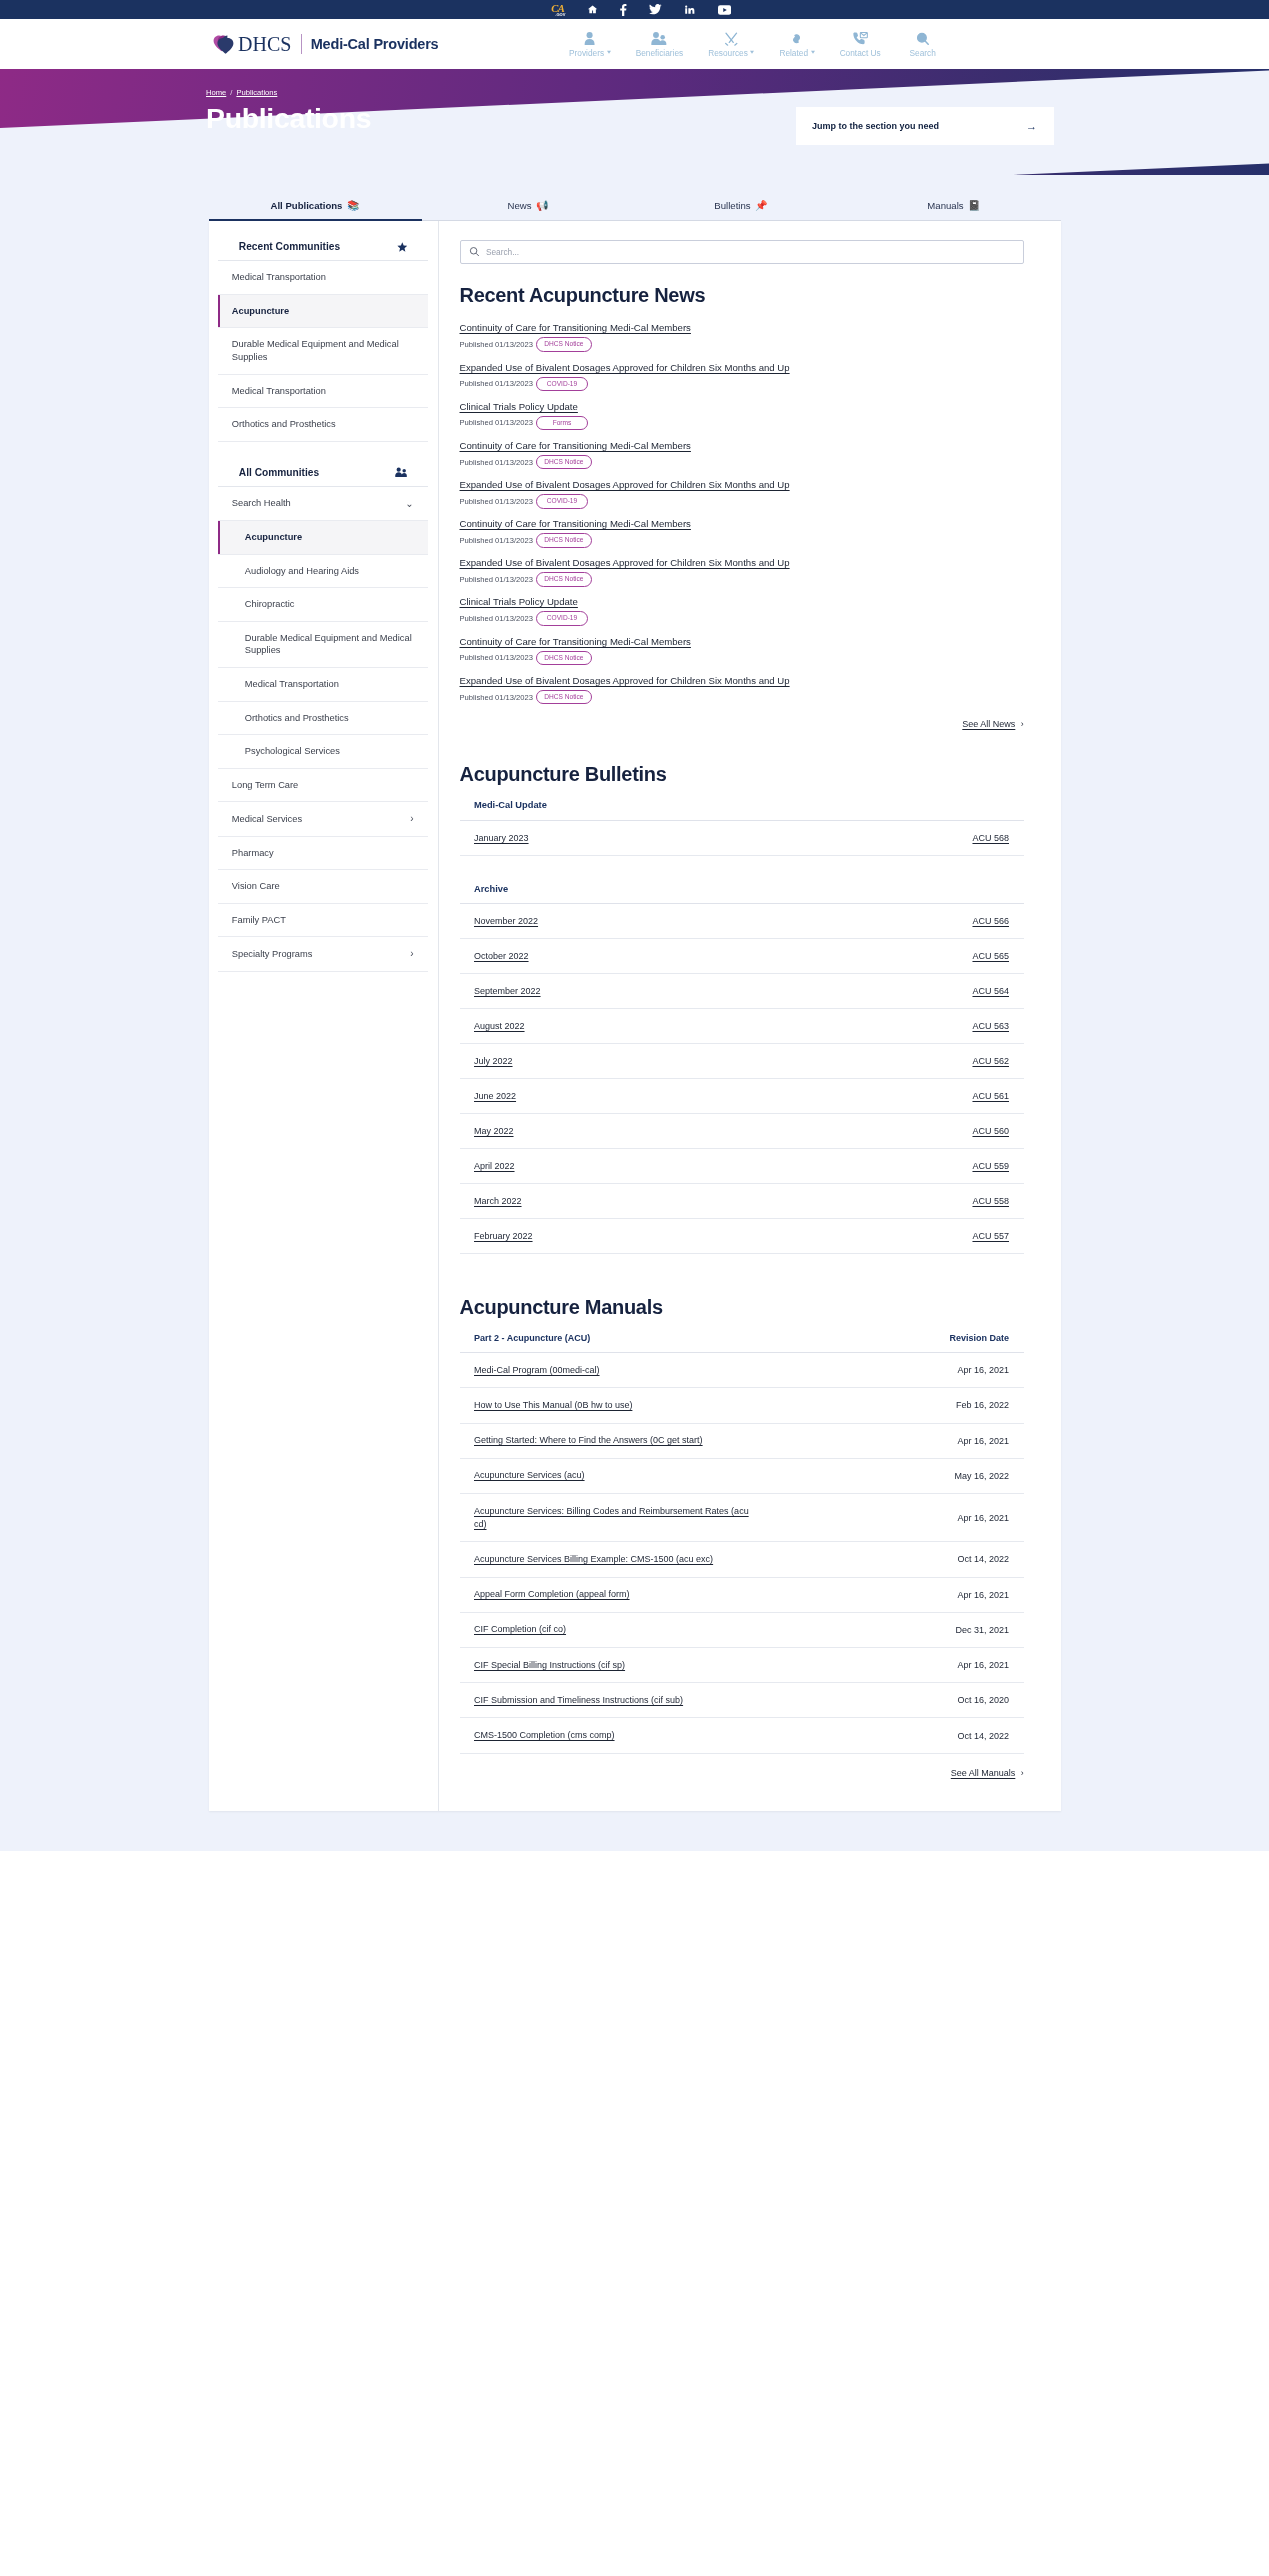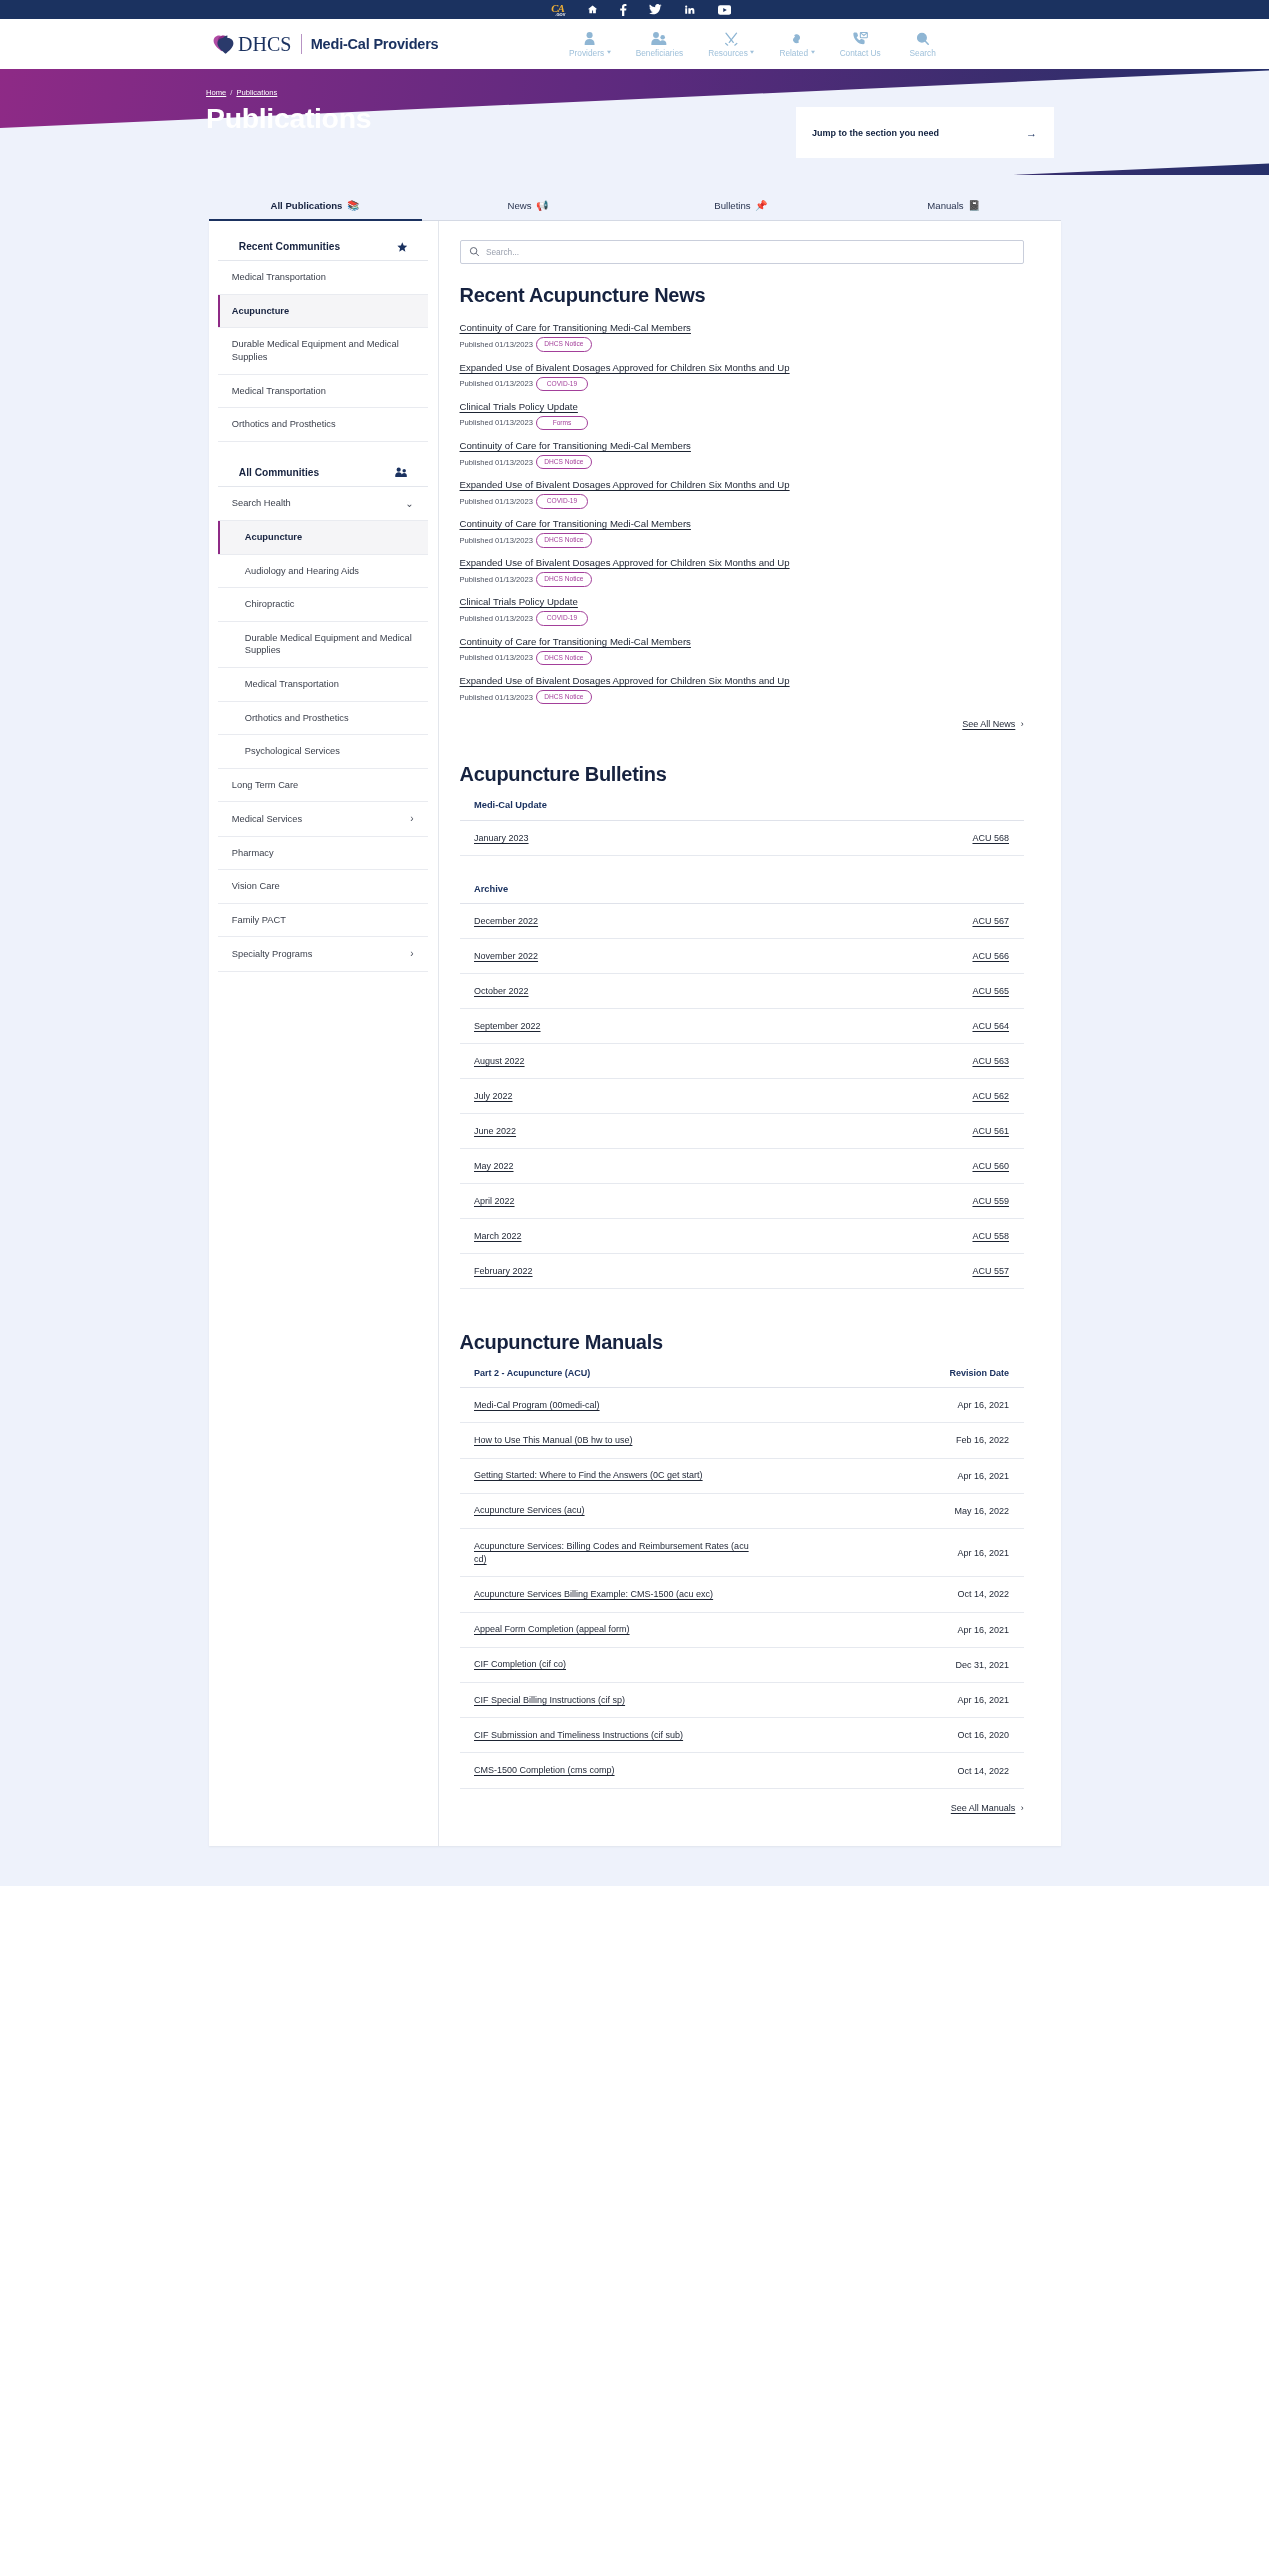--- a/index.html
+++ b/index.html
@@ -133,21 +133,21 @@
     font-size: 28.4px;
     font-weight: 700;
     color: #ffffff;
     letter-spacing: -0.3px;
   }
   .jump-box {
     position: absolute;
     right: 215px;
     top: 107px;
     width: 258px;
-    height: 51px;
+    height: 38px;
     background: #ffffff;
     display: flex;
     align-items: center;
     justify-content: space-between;
     padding: 0 17px 0 16px;
     z-index: 3;
     cursor: pointer;
   }
   .jump-box .jump-label { font-size: 9px; font-weight: 700; color: #10203f; }
   .jump-box .jump-arrow { font-size: 11.2px; color: #1b3260; }
@@ -745,24 +745,20 @@
 
       <h2 class="section-title bulletins-title">Acupuncture Bulletins</h2>
       <div class="subhead">Medi-Cal Update</div>
       <div class="brow">
         <a>January 2023</a>
         <span class="code">ACU 568</span>
       </div>
 
       <div class="subhead archive">Archive</div>
       <div class="brow">
-          <a>December 2022</a>
-          <span class="code">ACU 567</span>
-        </div>
-      <div class="brow">
           <a>November 2022</a>
           <span class="code">ACU 566</span>
         </div>
       <div class="brow">
           <a>October 2022</a>
           <span class="code">ACU 565</span>
         </div>
       <div class="brow">
           <a>September 2022</a>
           <span class="code">ACU 564</span>

